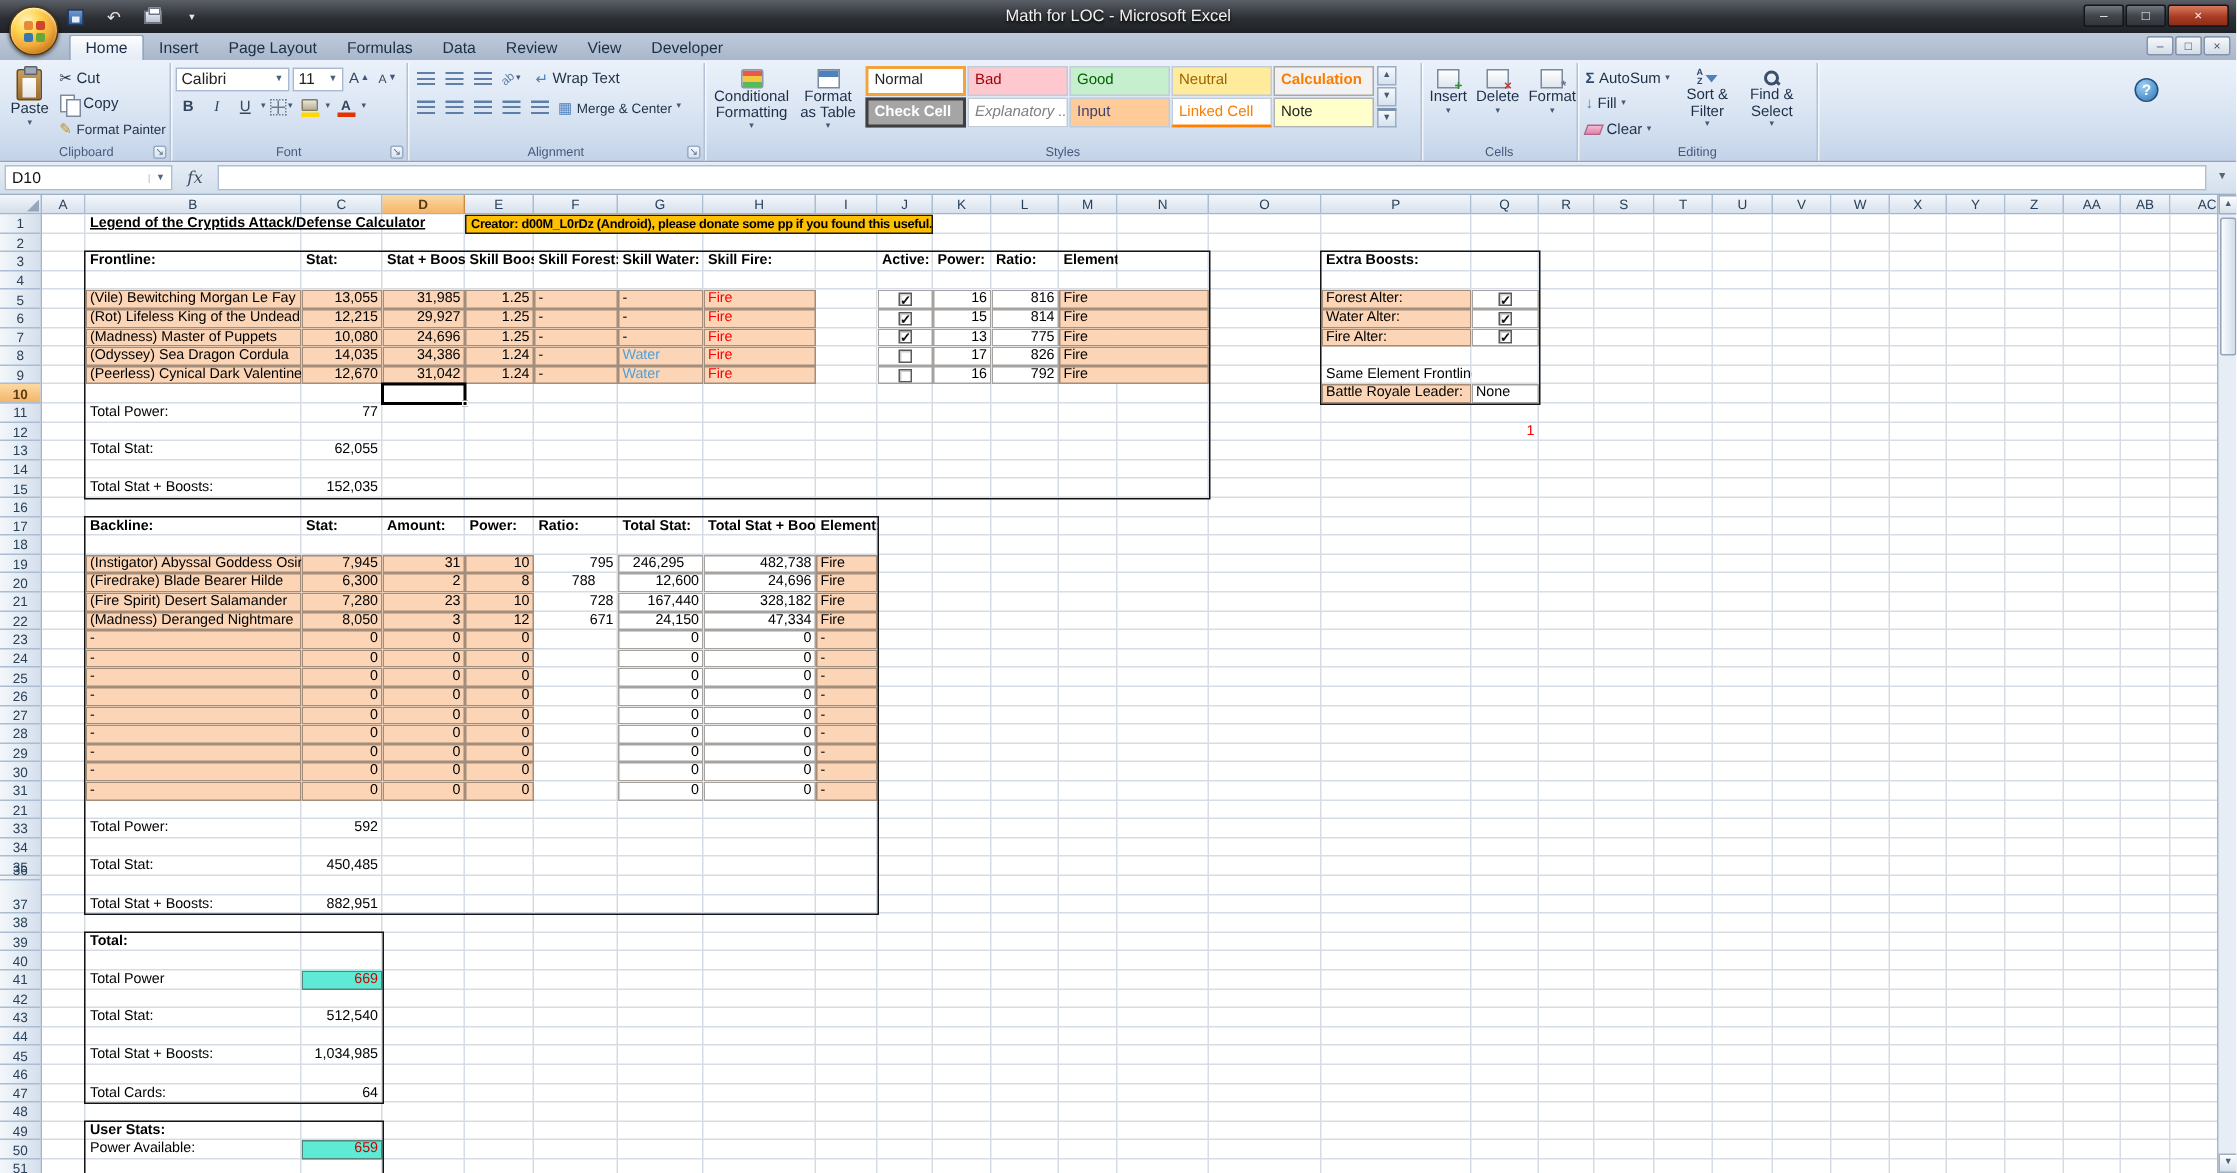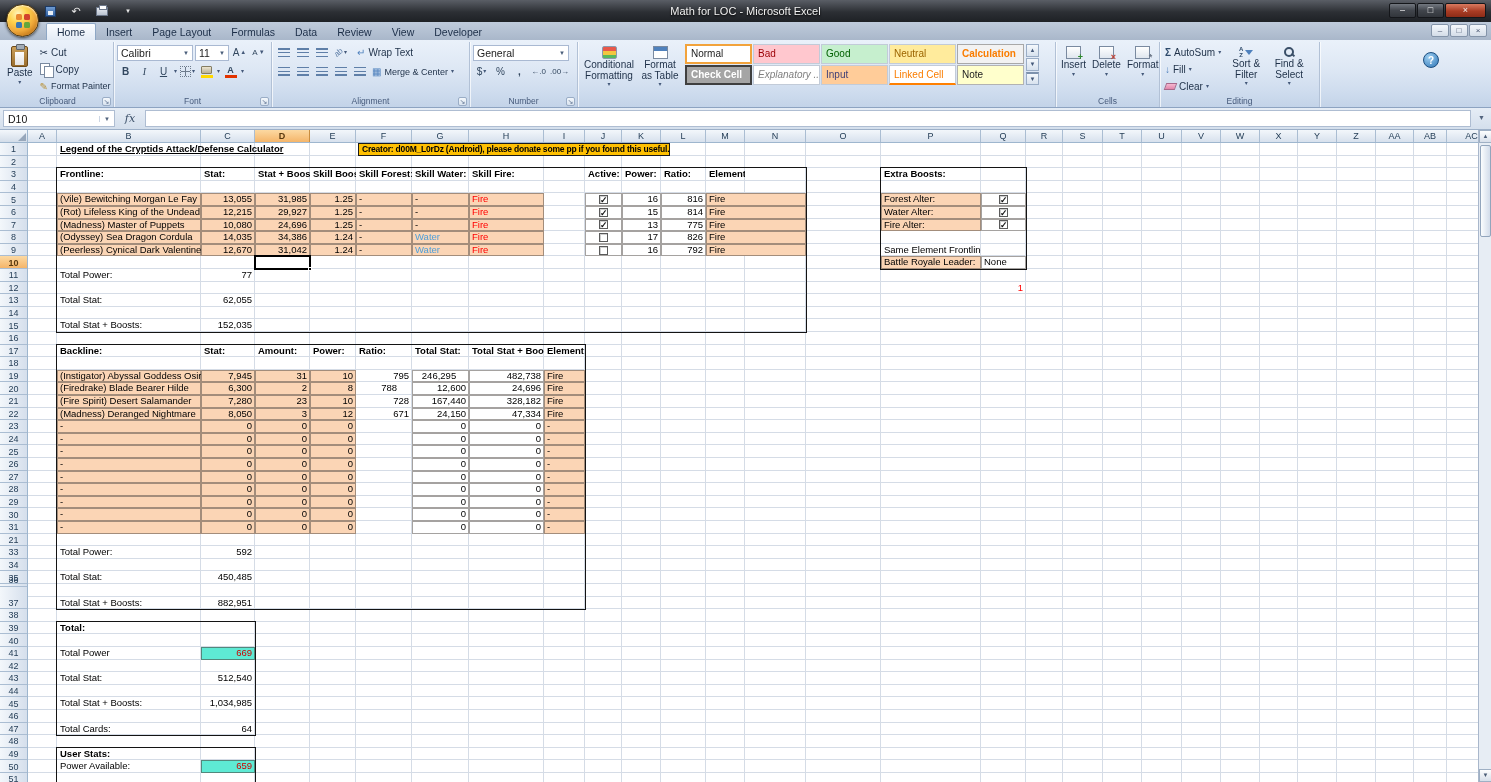--- a/index.html
+++ b/index.html
@@ -118,21 +118,21 @@
 .gbox{position:absolute;border:1px solid #141414;z-index:4;pointer-events:none;}
 .cell{position:absolute;font-size:9.5px;color:#000;line-height:12.4px;padding-left:3px;white-space:nowrap;overflow:hidden;z-index:3;}
 .cell.num{text-align:right;padding-right:3px;padding-left:0;}
 .cell.tan{background:#fbd5b5;box-shadow:inset 0 0 0 1px rgba(75,70,65,.5);}
 .cell.cellw{background:#fff;box-shadow:inset 0 0 0 1px rgba(75,70,65,.5);}
 .cell.pink{background:#5eead4;color:#cc0000;box-shadow:inset 0 0 0 1px rgba(75,70,65,.6);}
 .cell.red{color:#f00;}
 .cell.blue{color:#4f9fd8;}
 .cell.hdr{font-weight:bold;}
 .cell.title{font-weight:bold;text-decoration:underline;font-size:9.5px;overflow:visible;z-index:2;}
-.cell.banner{background:#ffc000;border:1px solid #1a1a1a;font-weight:bold;font-size:8.5px;letter-spacing:-0.2px;line-height:10.5px;display:flex;align-items:center;z-index:3;margin-left:48px;}
+.cell.banner{background:#ffc000;border:1px solid #1a1a1a;font-weight:bold;font-size:8.5px;letter-spacing:-0.2px;line-height:10.5px;display:flex;align-items:center;z-index:3;}
 .ckcell{display:flex;align-items:center;justify-content:center;padding:0 !important;}
 .ckbox{width:9px;height:9px;background:#fff;border:1px solid #5a5a5a;box-shadow:inset 1px 1px 0 #cfcfcf;font-size:9px;line-height:8px;text-align:center;color:#111;font-weight:bold;}
 .selbox{position:absolute;border:2px solid #000;z-index:6;pointer-events:none;}
 .fillhandle{position:absolute;width:4px;height:4px;background:#000;border:1px solid #fff;z-index:7;}
 #vscroll{position:absolute;right:0;top:0;width:13px;bottom:0;background:#e7edf4;border-left:1px solid #a9b7cb;}
 .scrollbtn{position:absolute;left:0;width:13px;height:13px;background:linear-gradient(#fdfefe,#d7dfea);border:1px solid #9fb0c4;font-size:6px;text-align:center;line-height:11px;color:#4a5d76;}
 #vthumb{position:absolute;left:1px;top:15px;width:11px;height:92px;background:linear-gradient(to right,#fbfdfe,#d2dcea);border:1px solid #92a5bc;border-radius:2px;}
 </style>
 </head>
 <body>
@@ -299,42 +299,20 @@
               <span style="color:#4f81bd;">▦</span>
               <span style="font-size:9px;">Merge &amp; Center</span>
               <span class="tiny-arr">▾</span>
             </span>
         </div>
       </div>
       <div class="rlabel"><span>Alignment</span></div>
       <span class="launcher">↘</span>
     </div>
 
-    <div class="rgroup" style="width:108px">
-      <div class="rcol">
-        <div class="rrow">
-          <div class="combo" style="width:96px">
-              <span>General</span>
-              <span class="arr">▼</span>
-            </div>
-        </div>
-        <div class="rrow">
-          <span class="tool">
-              <span>$</span>
-              <span class="tiny-arr">▾</span>
-            </span>
-          <span class="tool">%</span>
-          <span class="tool b">,</span>
-          <span class="tool" style="font-size:8px;">←.0</span>
-          <span class="tool" style="font-size:8px;">.00→</span>
-        </div>
-      </div>
-      <div class="rlabel"><span>Number</span></div>
-      <span class="launcher">↘</span>
-    </div>
 
     <div class="rgroup" style="width:478px">
       <div style="display:flex;align-items:flex-start;">
         <div class="bigbtn" style="width:56px;">
           <span class="icon-condfmt"></span>
           <span>Conditional Formatting</span>
           <span class="tiny-arr">▾</span>
         </div>
         <div class="bigbtn" style="width:46px;">
           <span class="icon-fmttable"></span>
@@ -352,20 +330,21 @@
           <div class="gal g-input">Input</div>
           <div class="gal g-linked">Linked Cell</div>
           <div class="gal g-note">Note</div>
         </div>
         <div id="galarrows">
           <span class="galbtn">▲</span>
           <span class="galbtn">▼</span>
           <span class="galbtn" style="border-top:2px solid #7d92ad;">▼</span>
         </div>
       </div>
+      <div class="rlabel"><span>Styles</span></div>
     </div>
 
     <div class="rgroup" style="width:104px">
       <div style="display:flex;gap:2px;">
         <div class="bigbtn">
           <span class="mini-table icon-insert"></span>
           <span>Insert</span>
             <span class="tiny-arr">▾</span>
         </div>
         <div class="bigbtn">

